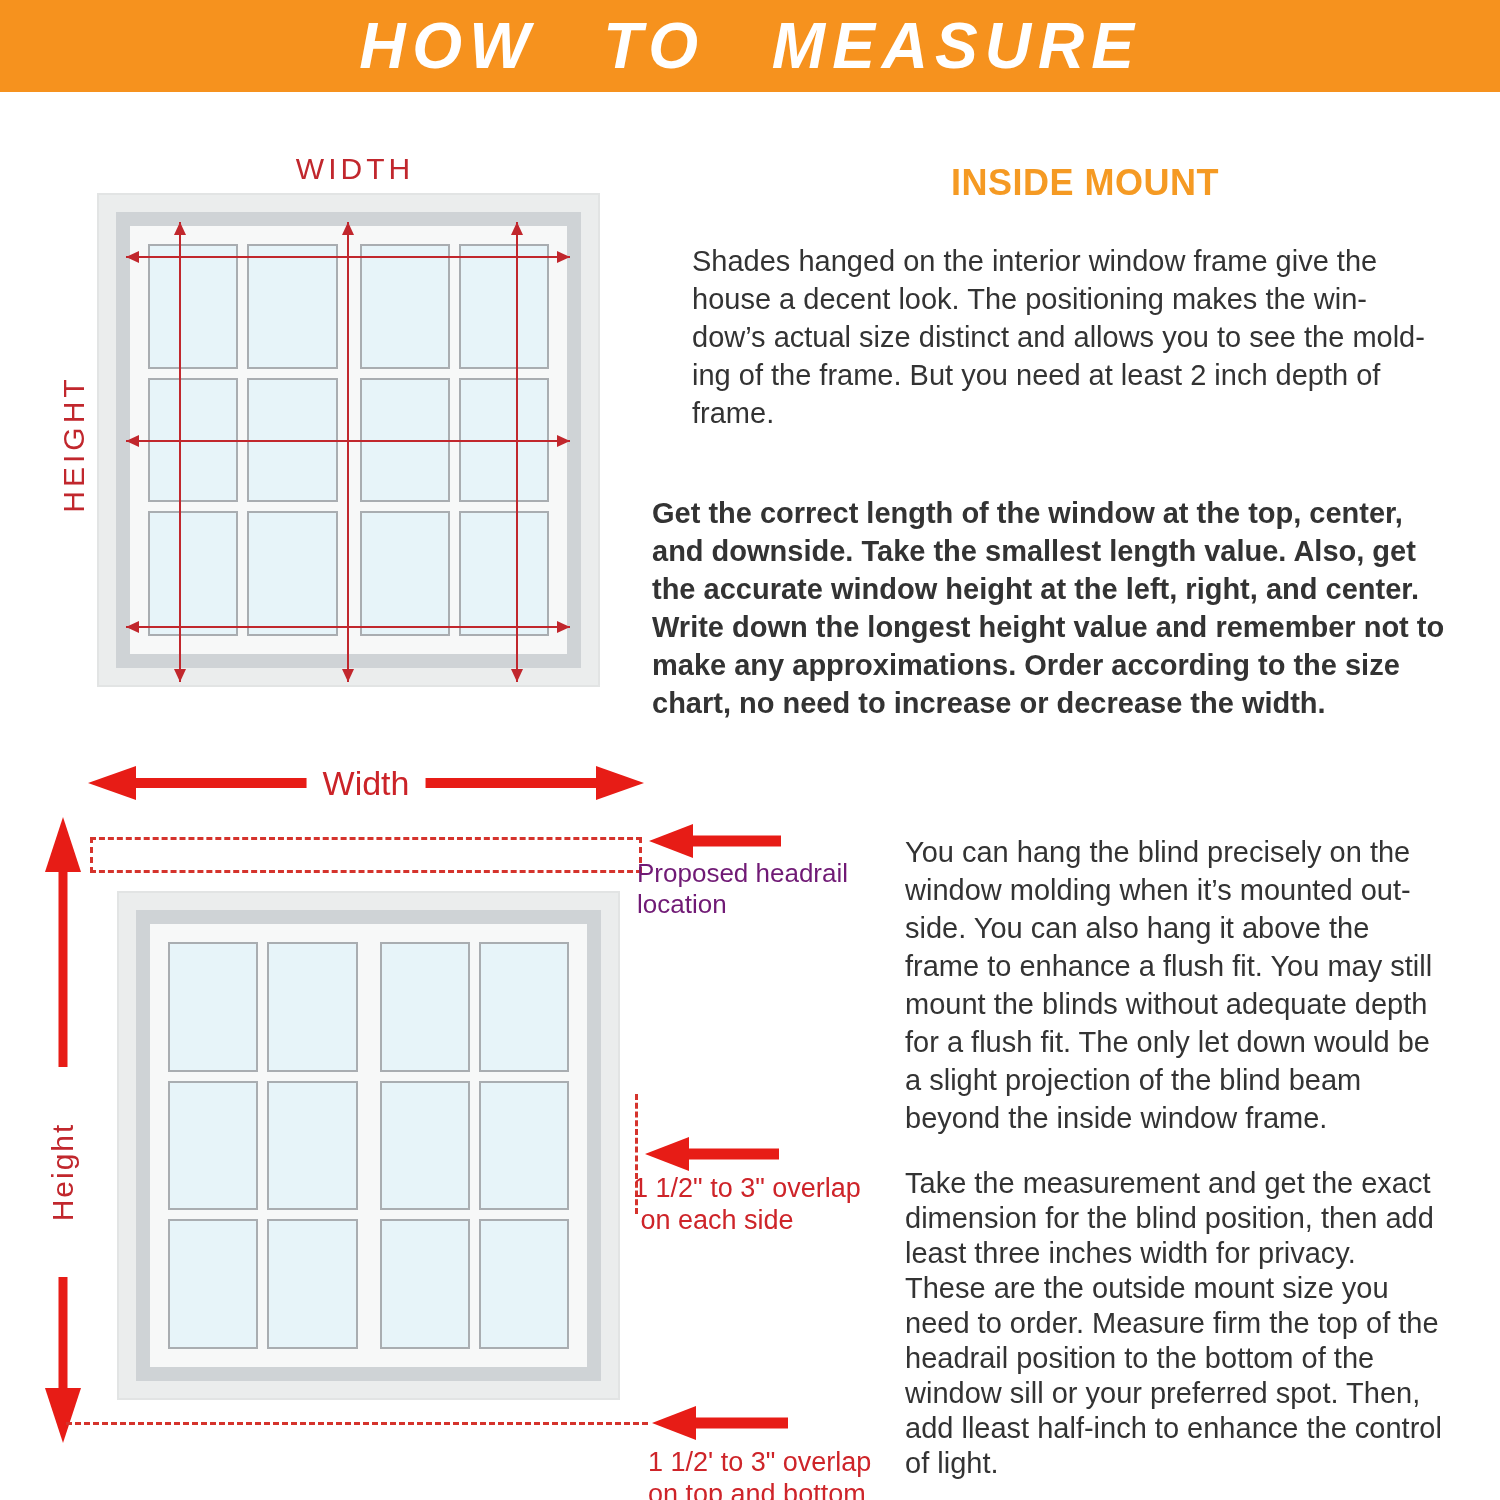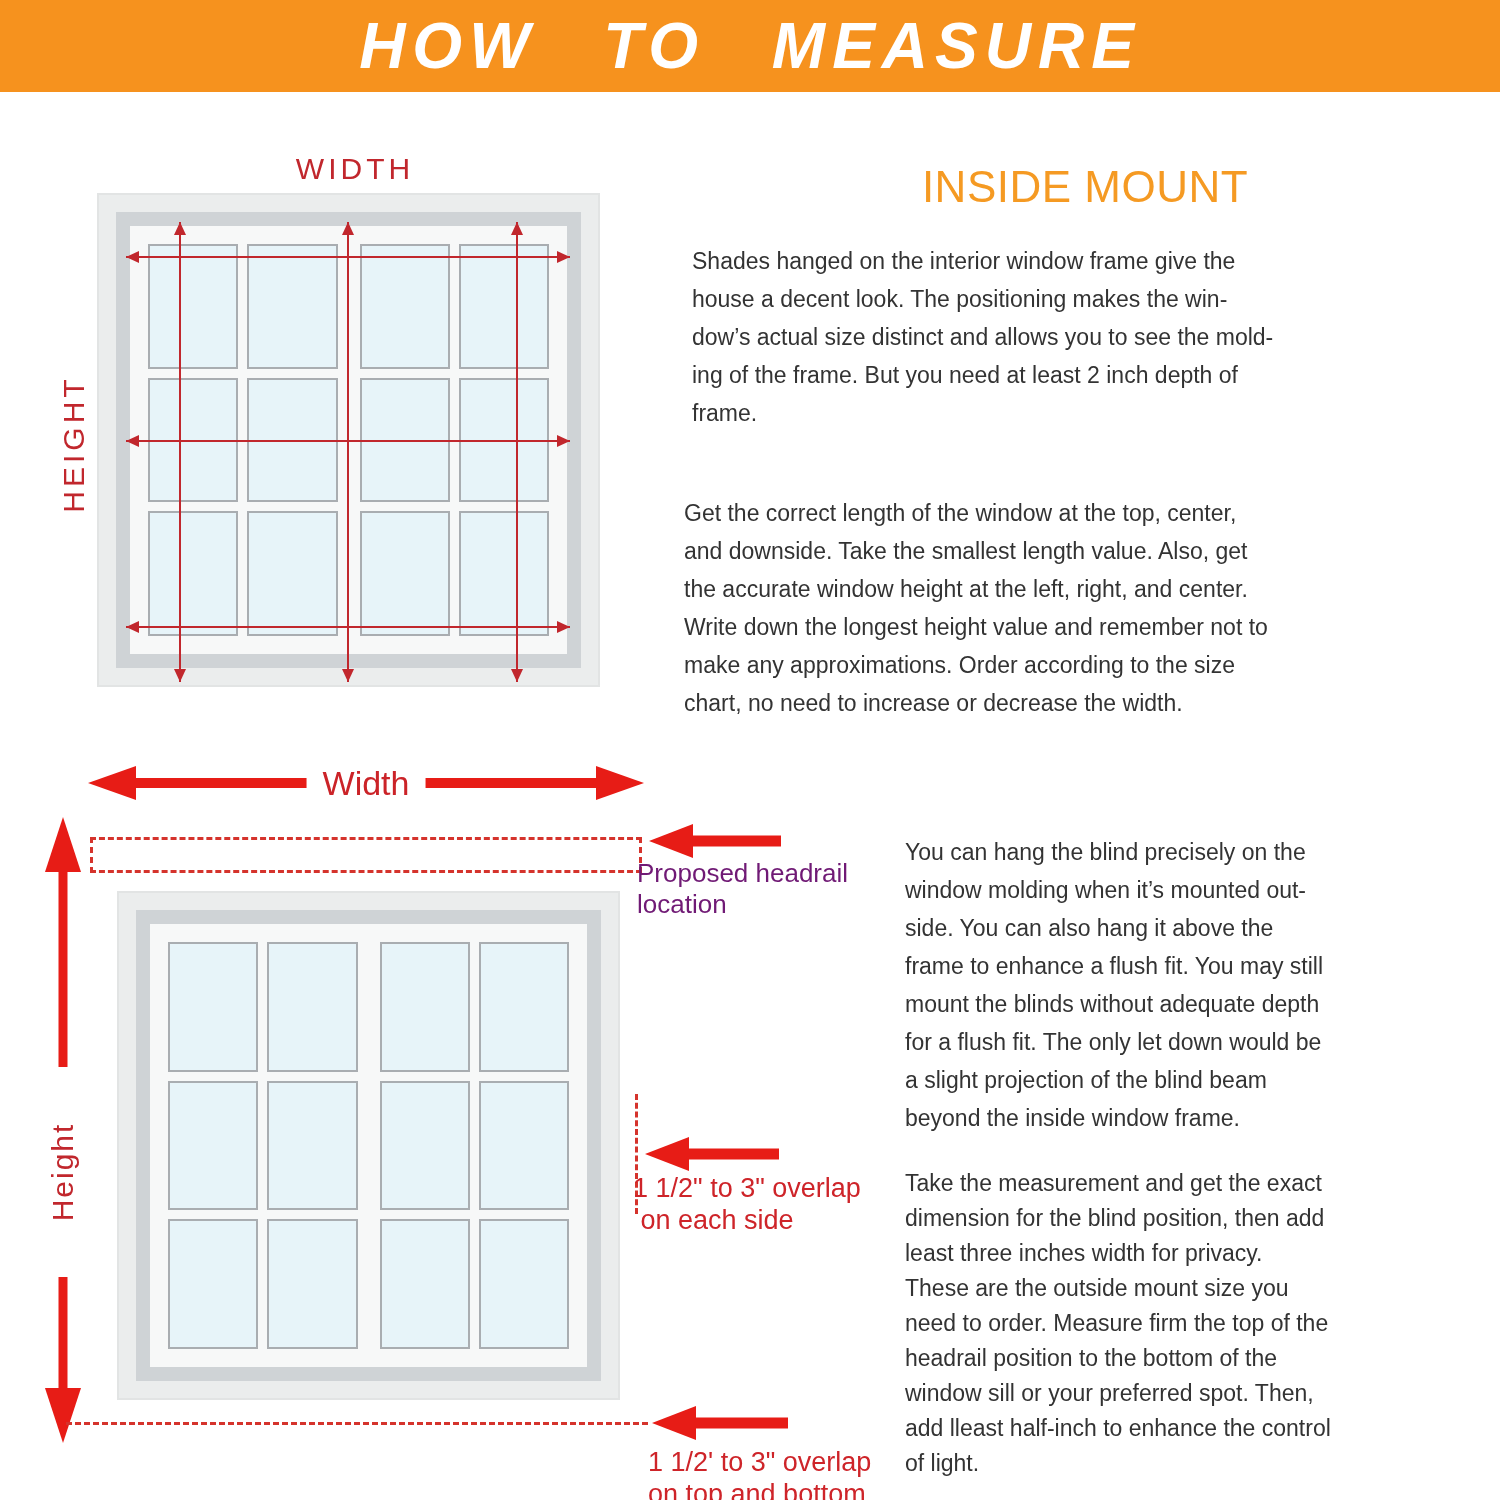--- a/index.html
+++ b/index.html
@@ -71,23 +71,23 @@
 
   
   .dash-rect  { position:absolute; border:3px dashed #D5332C; }
   .dash-vline { position:absolute; width:0; border-left:3px dashed #D5332C; }
   .dash-hline { position:absolute; height:0; border-top:3px dashed #D5332C; }
 
   .red-note { position:absolute; color:#701a75; font-size:26px; line-height:31px; white-space:pre; }
   .red-note-sm { position:absolute; color:#CE2429; font-size:27px; line-height:32px; white-space:pre; }
 
   
-  .sec-heading { position:absolute; color:#F59A23; font-weight:400; font-size:44px;
+  .sec-heading { position:absolute; color:#F59A23; font-weight:700; font-size:36px;
     text-align:center; letter-spacing:0.5px; white-space:pre; }
-  .body-para { position:absolute; color:#333333; font-size:23px; line-height:38px; white-space:pre; }
+  .body-para { position:absolute; color:#333333; font-size:29px; line-height:38px; white-space:pre; }
   .body-para.tight { line-height:35px; }
 </style>
 </head>
 <body>
 
 <div class="canvas">
 
   <div class="banner">
     <div class="banner-title">HOW TO MEASURE</div>
   </div>
@@ -124,21 +124,21 @@
   <div class="thin-v" style="left:179px; top:222px; height:460px;"></div>
   <div class="thin-v" style="left:347px; top:222px; height:460px;"></div>
   <div class="thin-v" style="left:516px; top:222px; height:460px;"></div>
 
   <div class="sec-heading" style="left:690px; top:162px; width:790px;">INSIDE MOUNT</div>
   <div class="body-para" style="left:692px; top:242px;">Shades hanged on the interior window frame give the
 house a decent look. The positioning makes the win-
 dow’s actual size distinct and allows you to see the mold-
 ing of the frame. But you need at least 2 inch depth of
 frame.</div>
-  <div class="body-para" style="left:684px; top:494px;">Get the correct length of the window at the top, center,
+  <div class="body-para" style="left:652px; top:494px;font-weight:bold;">Get the correct length of the window at the top, center,
 and downside. Take the smallest length value. Also, get
 the accurate window height at the left, right, and center.
 Write down the longest height value and remember not to
 make any approximations. Order according to the size
 chart, no need to increase or decrease the width.</div>
 
   <div class="width-arrow" style="left:88px; top:763px; width:556px; height:40px;">
     <div class="head-l"></div>
     <div class="shaft"></div>
     <div class="head-r"></div>

